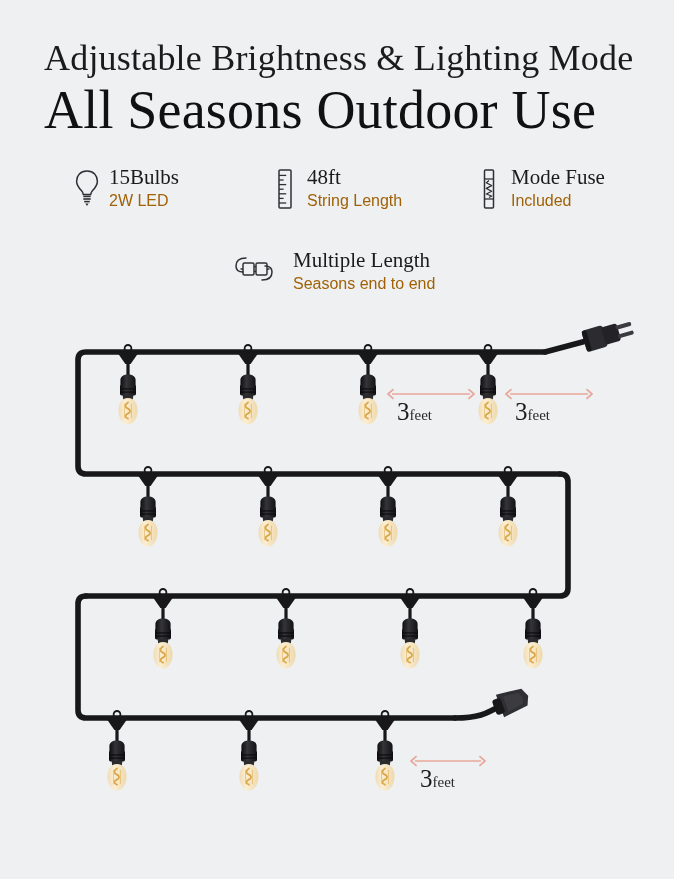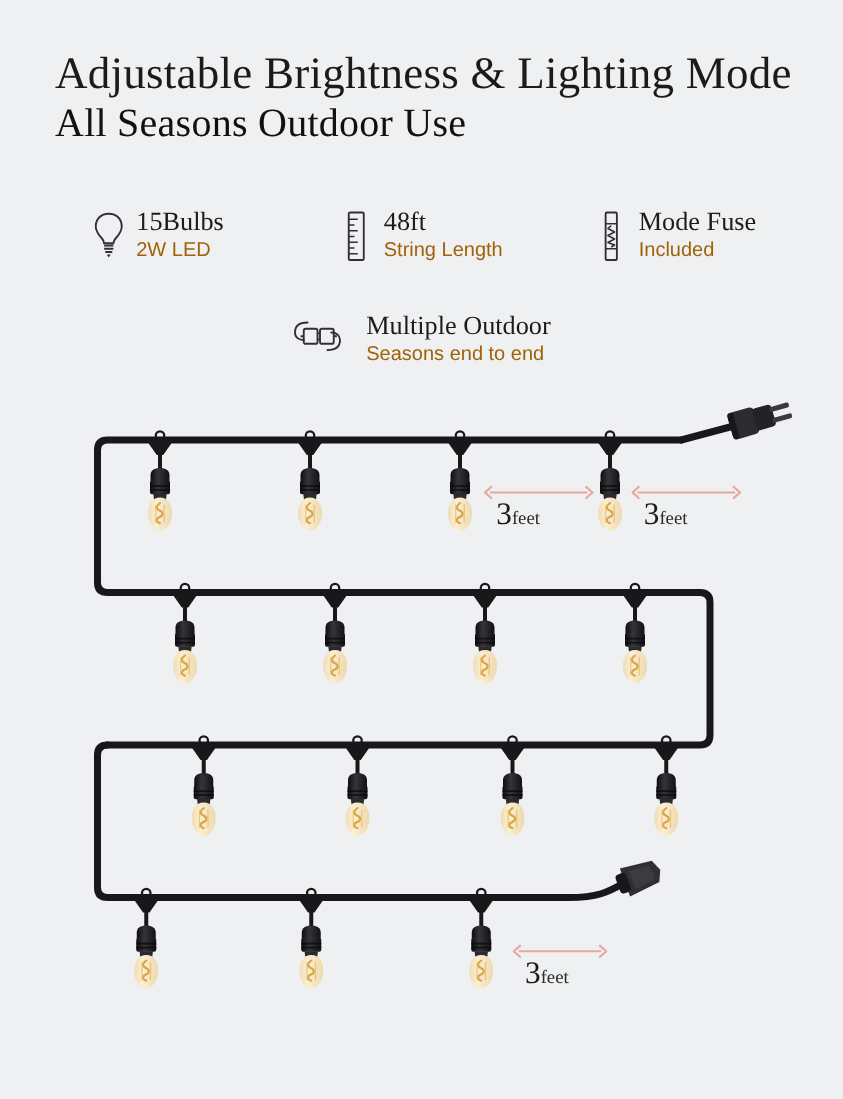--- a/index.html
+++ b/index.html
@@ -15,21 +15,21 @@
 
   
   .headline{position:absolute;left:44px;top:38px;width:600px;}
   .headline .line1{
     font-family:"Liberation Serif",serif;
     font-size:36px;font-weight:400;letter-spacing:.2px;
     color:#1b1b1b;line-height:1.12;white-space:nowrap;
   }
   .headline .line2{
     font-family:"Liberation Serif",serif;
-    font-size:32px;font-weight:400;letter-spacing:.2px;
+    font-size:54px;font-weight:400;letter-spacing:.2px;
     color:#111;line-height:1.14;margin-top:2px;white-space:nowrap;
   }
 
   
   .features{position:absolute;left:0;top:160px;width:674px;height:145px;}
   .feature{position:absolute;display:flex;align-items:flex-end;gap:9px;}
   .f1{left:74px;top:5px;}
   .f2{left:272px;top:5px;}
   .f3{left:476px;top:5px;}
   .f4{left:232px;top:88px;}
@@ -132,21 +132,21 @@
           <path d="M30 30 C38 30 40 26 40 22 C40 18 37 16 33 16" fill="none" stroke="#303034" stroke-width="1.5" stroke-linecap="round"></path>
           <rect x="11" y="13" width="11" height="12" rx="1.5" fill="none" stroke="#303034" stroke-width="1.5"></rect>
           <rect x="24" y="13" width="11" height="12" rx="1.5" fill="none" stroke="#303034" stroke-width="1.5"></rect>
           <line x1="22" y1="16.6" x2="24" y2="16.6" stroke="#303034" stroke-width="1.4"></line>
           <line x1="22" y1="21.4" x2="24" y2="21.4" stroke="#303034" stroke-width="1.4"></line>
           <line x1="8.5" y1="19" x2="11" y2="19" stroke="#303034" stroke-width="1.5"></line>
           <line x1="35" y1="19" x2="37.5" y2="19" stroke="#303034" stroke-width="1.5"></line>
         </svg>
       </div>
       <div class="f-txt">
-        <div class="f-title">Multiple Outdoor</div>
+        <div class="f-title">Multiple Length</div>
         <div class="f-sub">Seasons end to end</div>
       </div>
     </div>
   </div>
 
   <div class="diagram">
     <svg width="674" height="560" viewBox="0 0 674 560">
       <defs>
         <linearGradient id="glass" x1="0" y1="0" x2="1" y2="0">
           <stop offset="0%" stop-color="#f0dcb6"></stop>

